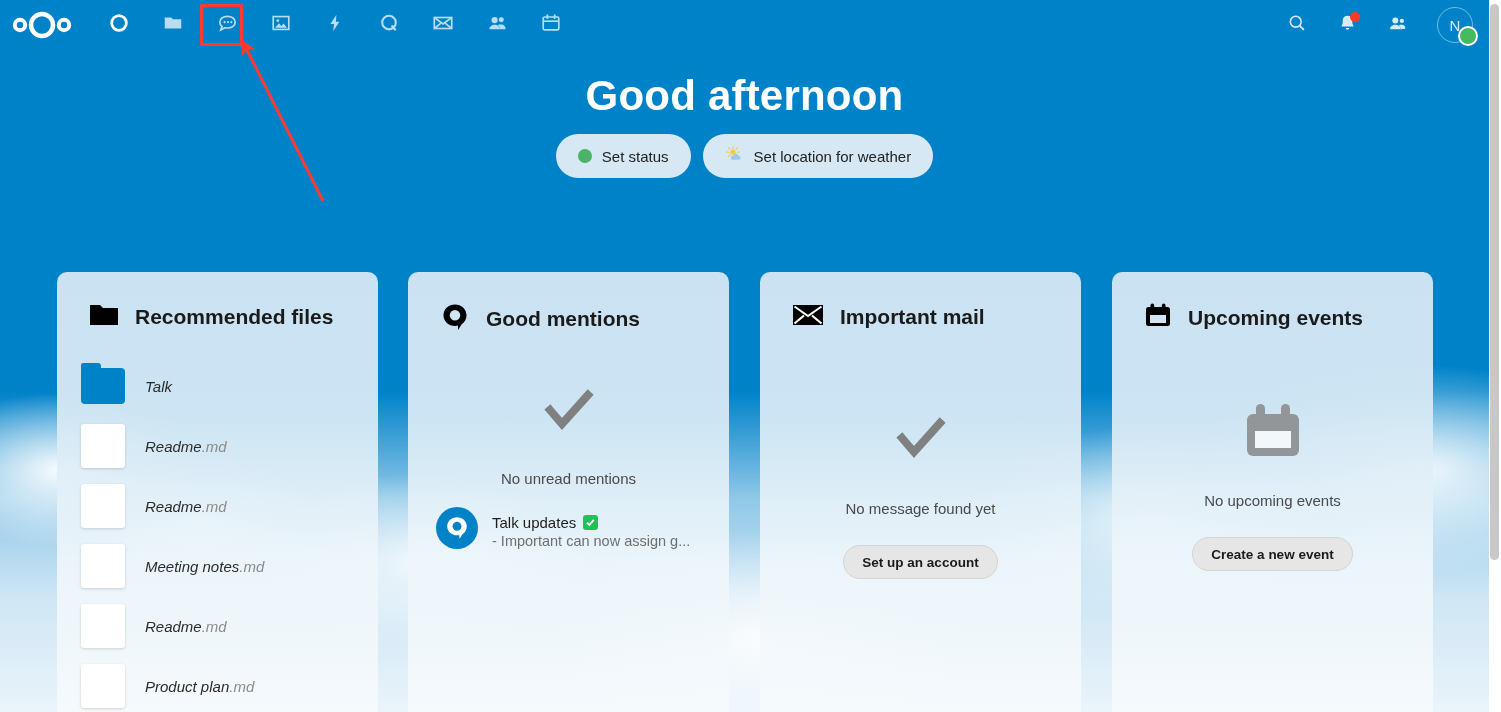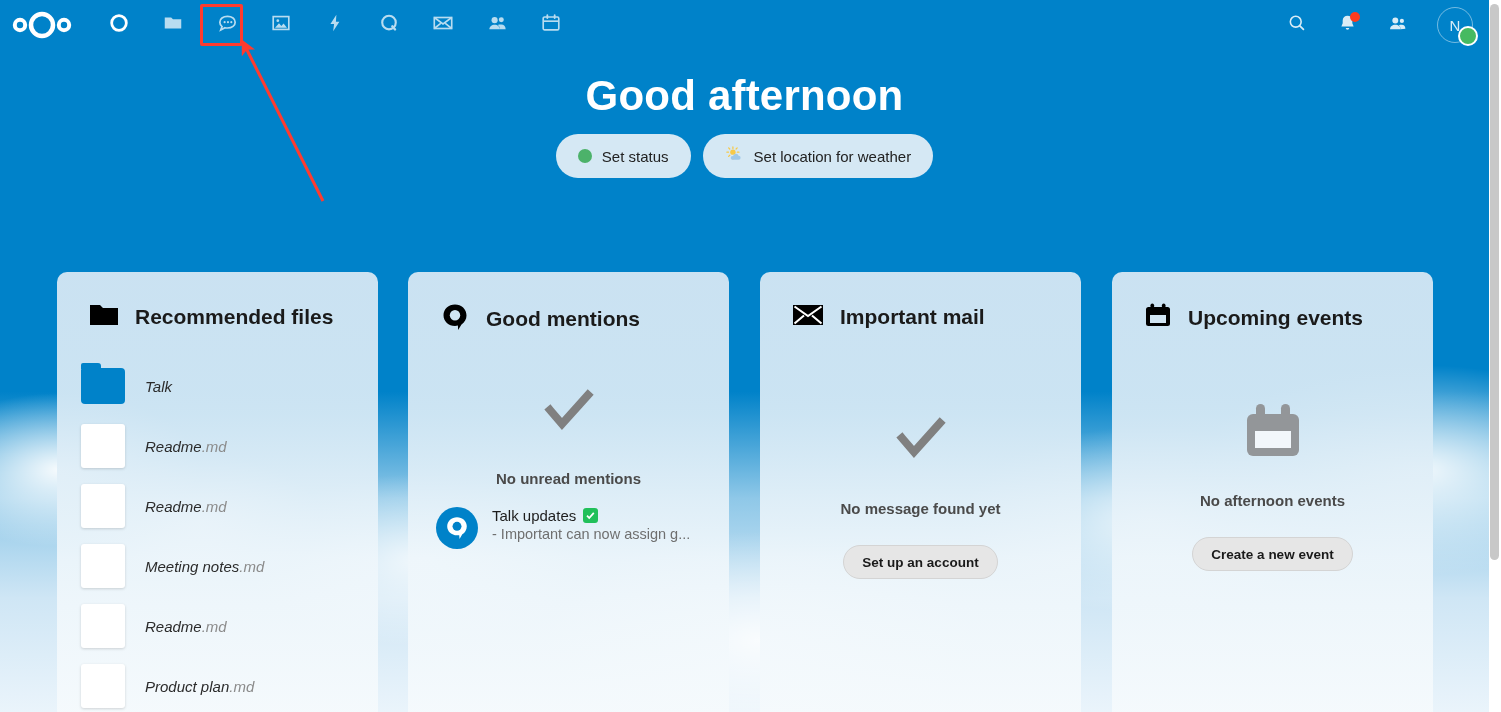--- a/index.html
+++ b/index.html
@@ -135,32 +135,32 @@
     box-shadow: 0 1px 3px rgba(0,0,0,.16);
     padding: 4px; overflow: hidden;
   }
   .tl { height: 2px; background: #d9d9d9; margin-bottom: 2px; border-radius: 1px; }
   .tl.hdr { background: #9a9a9a; height: 3px; width: 60%; margin-bottom: 3px; }
   .file-name { font-size: 15px; color: #2b2b2b; white-space: nowrap; font-style: italic; }
   .file-ext { color: #8b8b8b; }
 
   
   .empty-wrap { display: flex; flex-direction: column; align-items: center; }
-  .empty-text { font-size: 15px; color: #4a4a4a; font-weight: bold; }
+  .empty-text { font-size: 15px; color: #4a4a4a; }
   .btn {
     height: 34px; border-radius: 17px;
     background: #e6e6e6; border: 1px solid #d4d4d4;
     padding: 0 18px;
     font-size: 13.5px; font-weight: bold; color: #1a1a1a;
     display: inline-flex; align-items: center;
     cursor: pointer;
   }
 
   
-  .talk-item { display: flex; align-items: flex-start; gap: 14px; padding: 0 12px 0 28px; margin-top: 20px; cursor: pointer; }
+  .talk-item { display: flex; align-items: flex-end; gap: 14px; padding: 0 12px 0 28px; margin-top: 20px; cursor: pointer; }
   .talk-av { width: 42px; height: 42px; flex: 0 0 42px; border-radius: 50%; background: #0082c9; display:flex; align-items:center; justify-content:center; }
   .talk-l1 { font-size: 15px; color: #1d1d1d; display: flex; align-items: center; gap: 7px; }
   .talk-l2 { font-size: 14.5px; color: #6f6f6f; margin-top: 2px; white-space: nowrap; }
   .verified { width: 15px; height: 15px; border-radius: 3px; background: #21c05a; display:flex; align-items:center; justify-content:center; }
 
   
   .anno-box {
     position: absolute; left: 200px; top: 4px;
     width: 43px; height: 42px;
     border: 3px solid #ff3b2f;
@@ -464,21 +464,21 @@
 
       <div class="empty-wrap" style="margin-top:68px">
         <span>
           <svg width="62" height="60" viewBox="0 0 62 60">
             <rect x="5" y="12" width="52" height="42" rx="6" fill="#939699"></rect>
             <rect x="13" y="29" width="36" height="17" fill="#f2f7fb"></rect>
             <rect x="14" y="2" width="9" height="16" rx="4.5" fill="#939699"></rect>
             <rect x="39" y="2" width="9" height="16" rx="4.5" fill="#939699"></rect>
           </svg>
         </span>
-        <div class="empty-text" style="margin-top:26px">No afternoon events</div>
+        <div class="empty-text" style="margin-top:26px">No upcoming events</div>
         <div class="btn" style="margin-top:28px">Create a new event</div>
       </div>
     </div>
   </div>
 
   <div class="anno-box"></div>
   <svg class="anno-arrow">
     <defs>
       <marker id="arrowhead" markerWidth="5" markerHeight="5" refX="2.6" refY="2.5" orient="auto">
         <path d="M5,2.5 L0,0 L1.2,2.5 L0,5 z" fill="#ff3b2f"></path>

